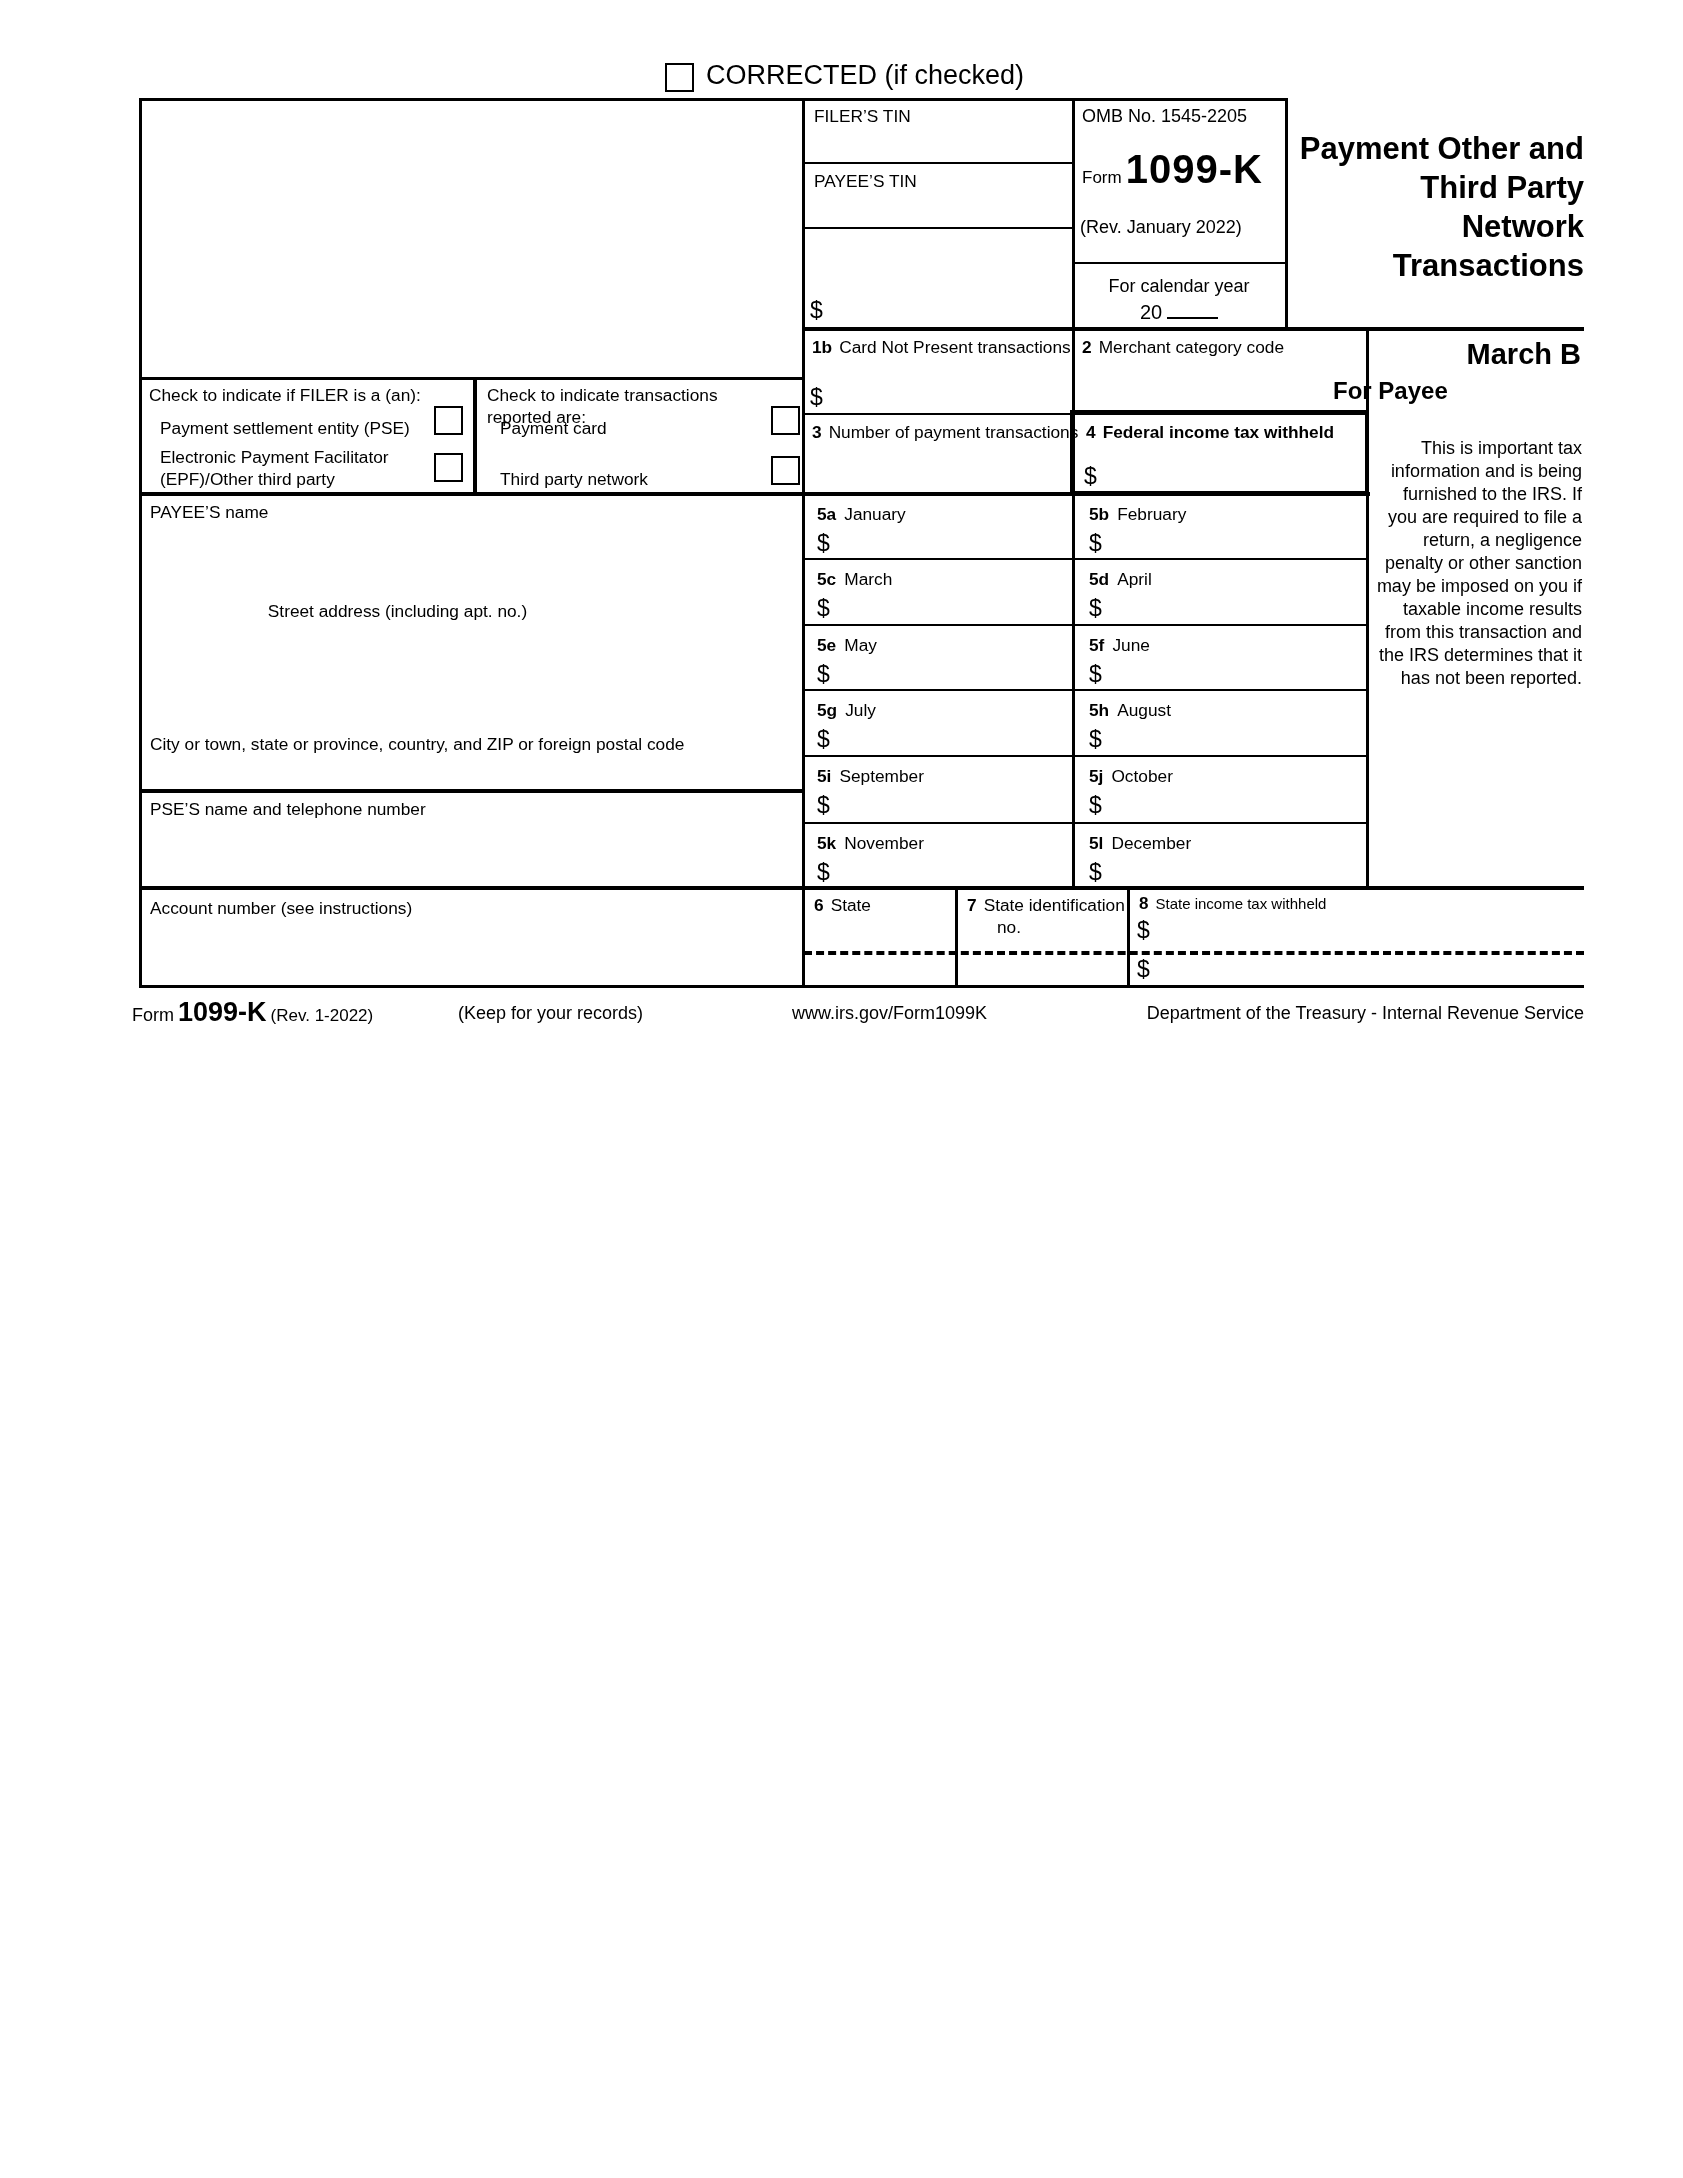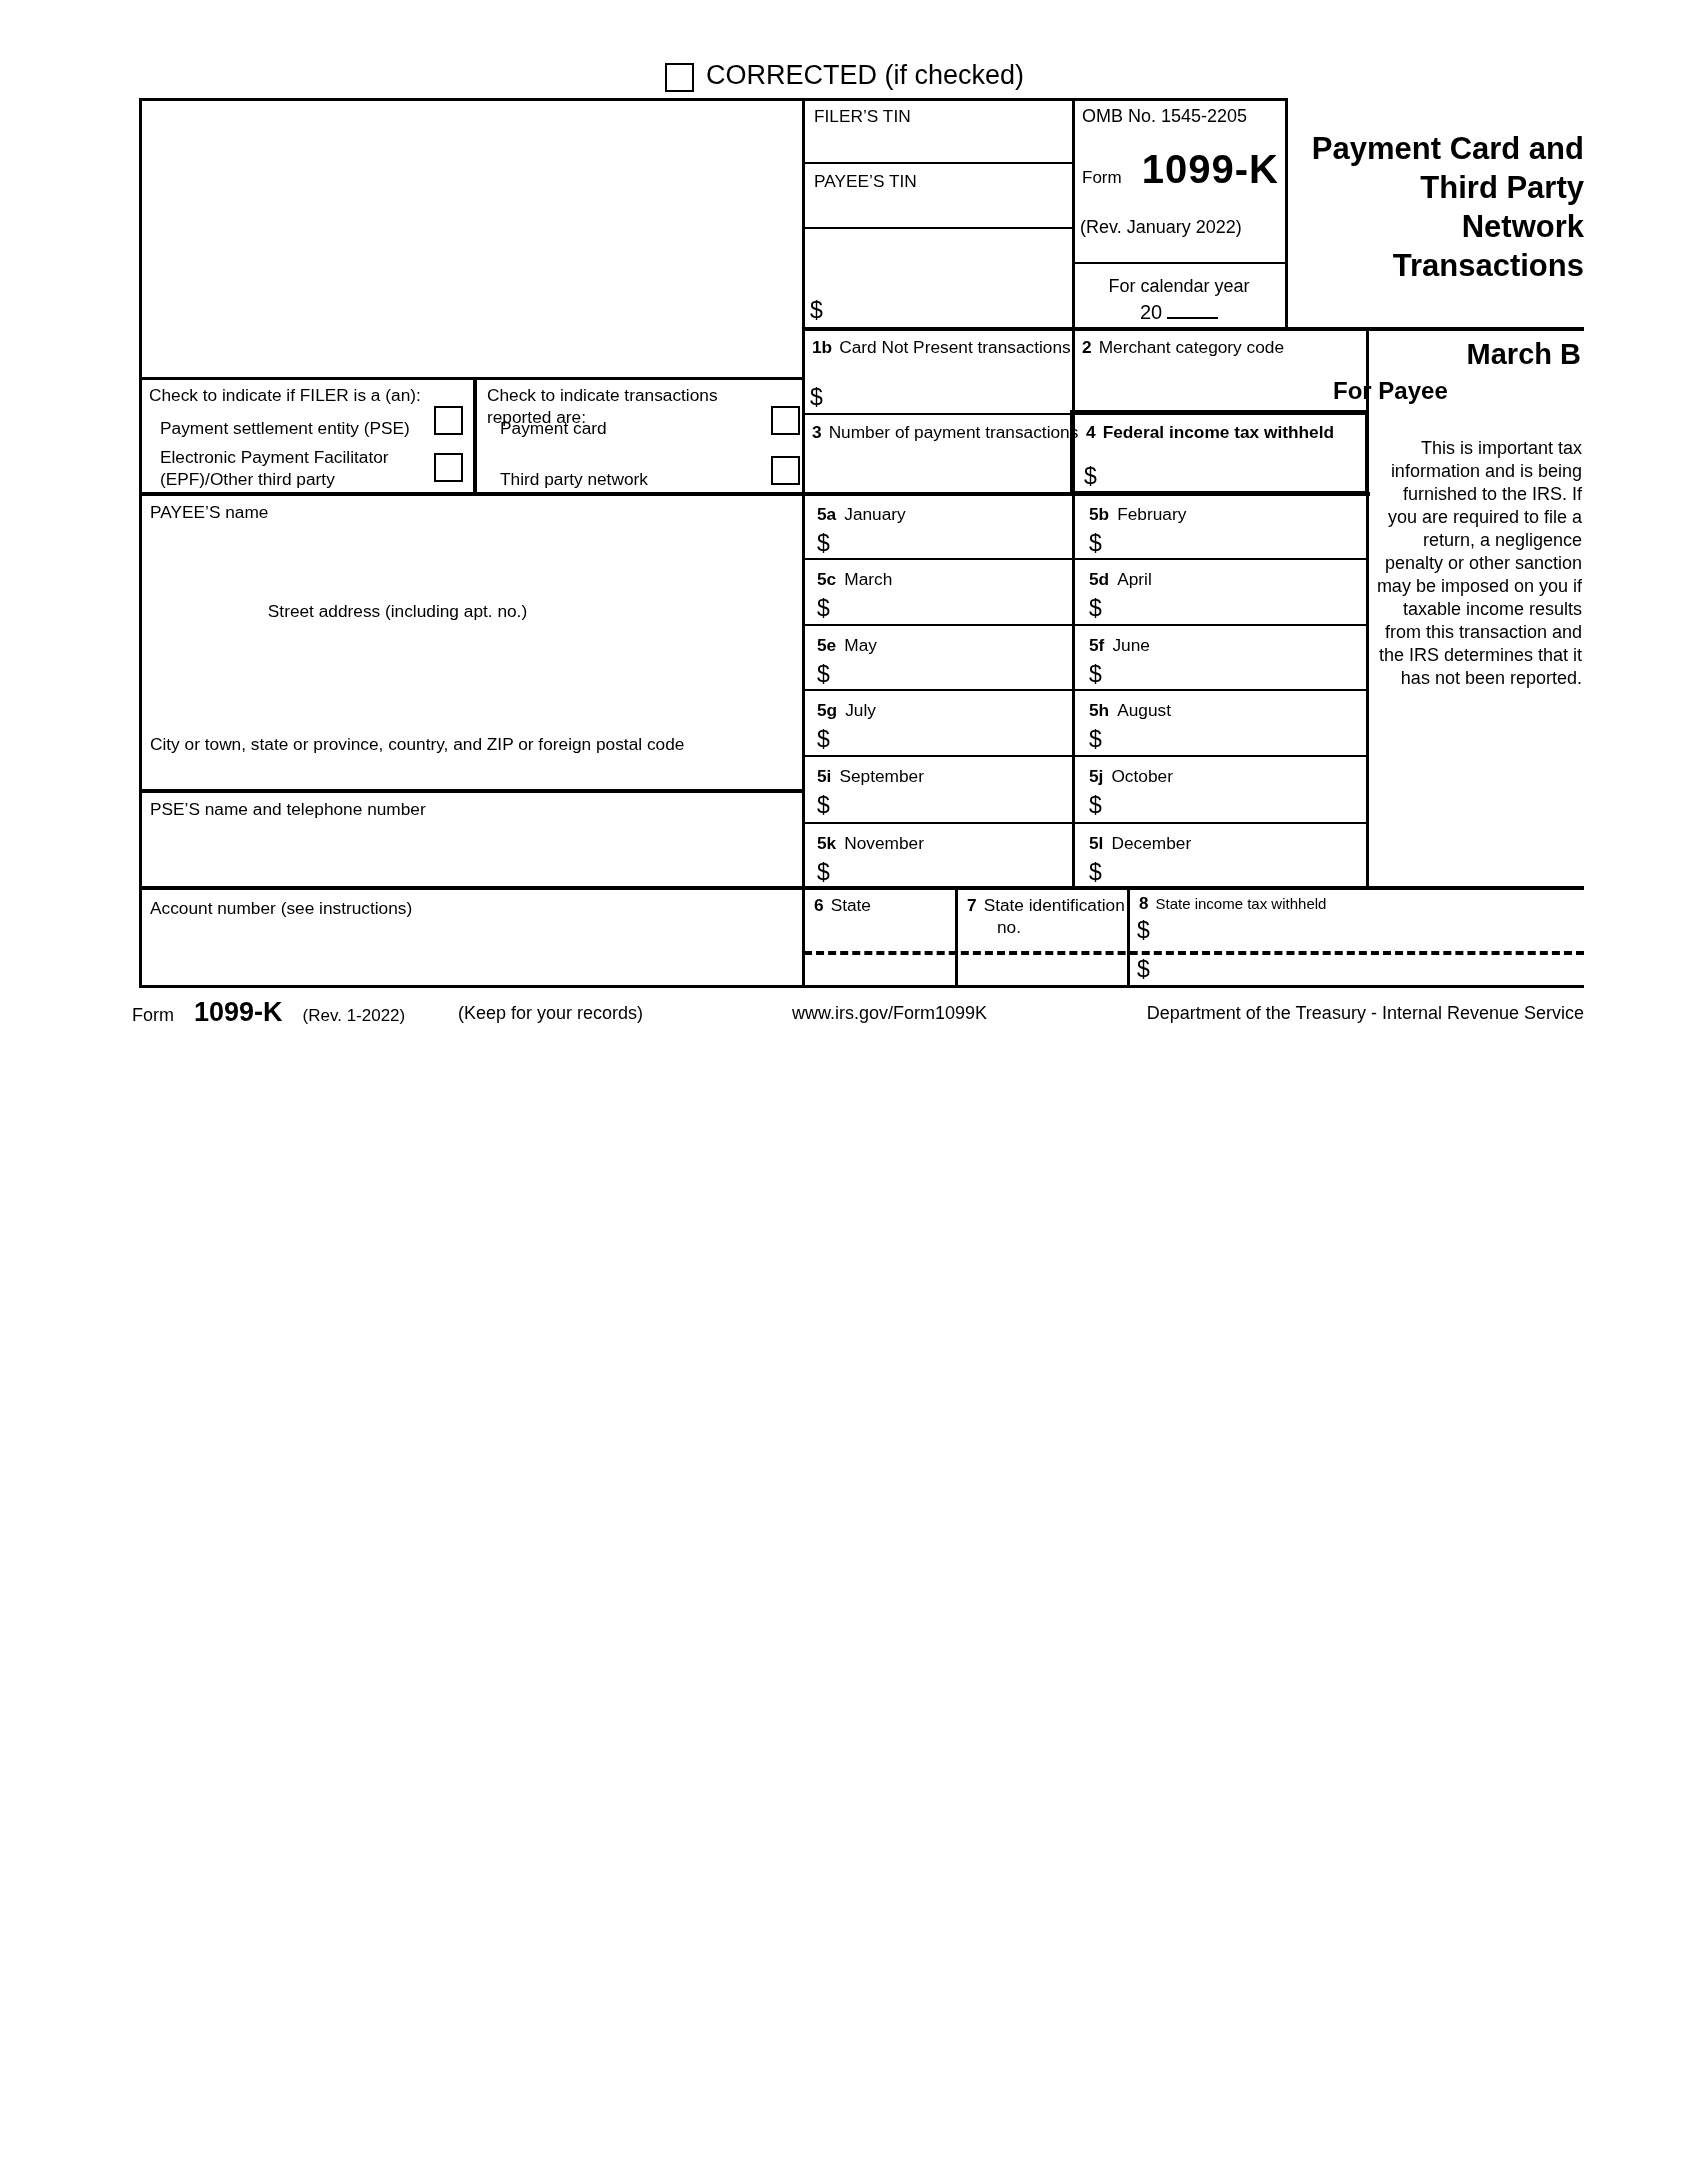--- a/index.html
+++ b/index.html
@@ -11,21 +11,21 @@
   .lbl{position:absolute;font-size:17.3px;line-height:22px;}
   .sm{font-size:15px;}
   .nl{padding-left:30px;text-indent:-30px;}
   .nl b{margin-right:7px;}
   .bold{font-weight:bold;}
   .dollar{position:absolute;font-size:23px;line-height:23px;}
   .cb{position:absolute;width:25px;height:25px;border:2px solid #000;background:#fff;}
   .fld{position:absolute;background:transparent;}
   .corrected{position:absolute;font-size:27px;line-height:28px;}
   .omb{position:absolute;font-size:18px;line-height:22px;}
-  .formline{position:absolute;display:flex;align-items:baseline;gap:20px;}
+  .formline{position:absolute;display:flex;align-items:baseline;gap:4px;}
   .fword{font-size:17px;}
   .fnum{font-size:40px;font-weight:bold;letter-spacing:1px;}
   .ctr{text-align:center;}
   .blank{display:inline-block;width:51px;height:17px;border-bottom:2px solid #000;margin-left:5px;vertical-align:baseline;}
   .title{position:absolute;font-weight:bold;font-size:31px;line-height:39px;text-align:right;}
   .copyb{position:absolute;font-weight:bold;font-size:29px;text-align:right;}
   .forpayee{position:absolute;font-weight:bold;font-size:24px;text-align:left;}
   .disc{position:absolute;font-size:18px;line-height:23px;text-align:right;}
   .mcell{position:absolute;width:255px;height:59px;}
   .mlbl{font-size:17.3px;line-height:20px;padding:9px 0 0 10px;}
@@ -184,21 +184,21 @@
   <div class="omb" style="left:1082px;top:105px;width:198px;">OMB No. 1545-2205</div>
   <div class="formline" style="left:1082px;top:147px;">
     <span class="fword">Form</span>
     <span class="fnum">1099-K</span>
   </div>
   <div class="omb" style="left:1080px;top:216px;width:203px;">(Rev. January 2022)</div>
   <div class="omb ctr" style="left:1075px;top:275px;width:208px;">For calendar year</div>
   <div class="omb ctr" style="left:1075px;top:300px;width:208px;font-size:20px;"><span>20</span><span class="blank"></span></div>
 
   <div class="title" style="right:99px;top:129px;width:356px;">
-    <div>Payment Card and</div>
+    <div>Payment Other and</div>
     <div>Third Party</div>
     <div>Network</div>
     <div>Transactions</div>
   </div>
   <div class="copyb" style="right:102px;top:338px;width:248px;">March B</div>
   <div class="forpayee" style="right:102px;top:377px;width:248px;">For Payee</div>
   <div class="disc" style="right:101px;top:437px;width:212px;">This is important tax information and is being furnished to the IRS. If you are required to file a return, a negligence penalty or other sanction may be imposed on you if taxable income results from this transaction and the IRS determines that it has not been reported.</div>
 
   <div class="formline" style="left:132px;top:997px;">
     <span class="footer-item" style="position:static;">Form</span>

